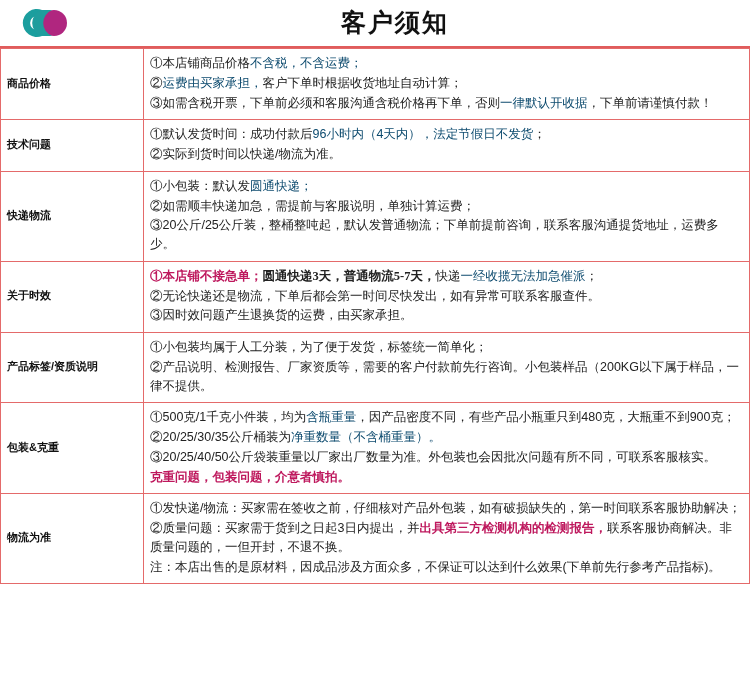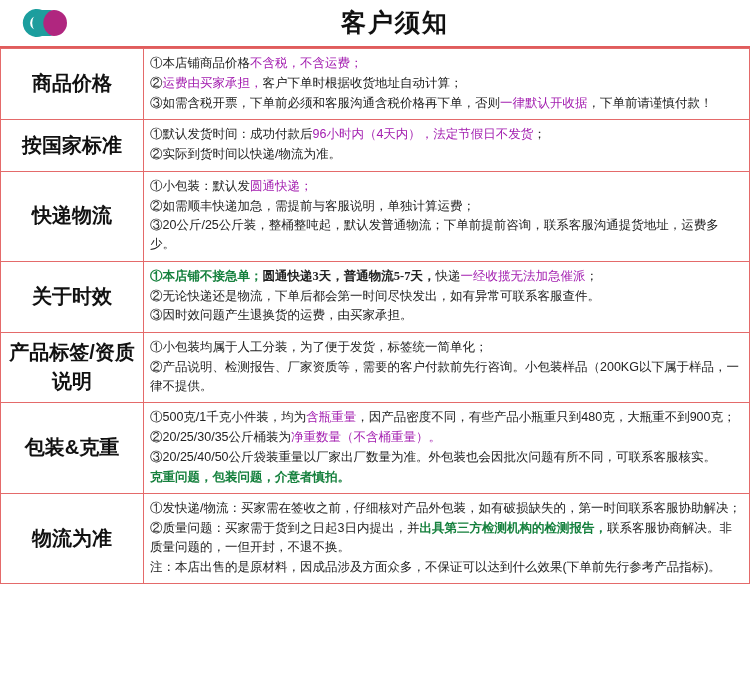--- a/index.html
+++ b/index.html
@@ -50,45 +50,45 @@
     width: 750px;
     table-layout: fixed;
   }
   table.notice td {
     border: 1px solid #e46a6a;
     vertical-align: middle;
     padding: 5px 6px 6px 6px;
   }
   td.label {
     width: 130px;
-    text-align: center;
-    font-size: 20px;
+    text-align: left;
+    font-size: 11px;
     font-weight: bold;
     color: #111111;
     line-height: 1.45;
     padding: 4px 2px;
   }
   td.content {
     font-size: 12.5px;
     line-height: 1.5;
     color: #222222;
     text-align: left;
   }
   .content p {
     margin: 0 0 1px 0;
   }
   .red {
-    color: #a21caf;
+    color: #0c4a6e;
   }
   .bold {
     font-weight: bold;
     font-family: Liberation Serif, serif;
   }
   .redbold {
-    color: #15803d;
+    color: #be185d;
     font-weight: bold;
   }
 </style>
 </head>
 <body>
 
 <div class="page">
 
   <div class="header">
     <div class="logo">
@@ -107,21 +107,21 @@
     <tbody>
         <tr>
           <td class="label">商品价格</td>
           <td class="content">
             <p><span>①本店铺商品价格</span><span class="red">不含税，不含运费；</span></p>
             <p><span>②</span><span class="red">运费由买家承担，</span><span>客户下单时根据收货地址自动计算；</span></p>
             <p><span>③如需含税开票，下单前必须和客服沟通含税价格再下单，否则</span><span class="red">一律默认开收据</span><span>，下单前请谨慎付款！</span></p>
           </td>
         </tr>
         <tr>
-          <td class="label">按国家标准</td>
+          <td class="label">技术问题</td>
           <td class="content">
             <p><span>①默认发货时间：成功付款后</span><span class="red">96小时内（4天内），法定节假日不发货</span><span>；</span></p>
             <p><span>②实际到货时间以快递/物流为准。</span></p>
           </td>
         </tr>
         <tr>
           <td class="label">快递物流</td>
           <td class="content">
             <p><span>①小包装：默认发</span><span class="red">圆通快递；</span></p>
             <p><span>②如需顺丰快递加急，需提前与客服说明，单独计算运费；</span></p>

